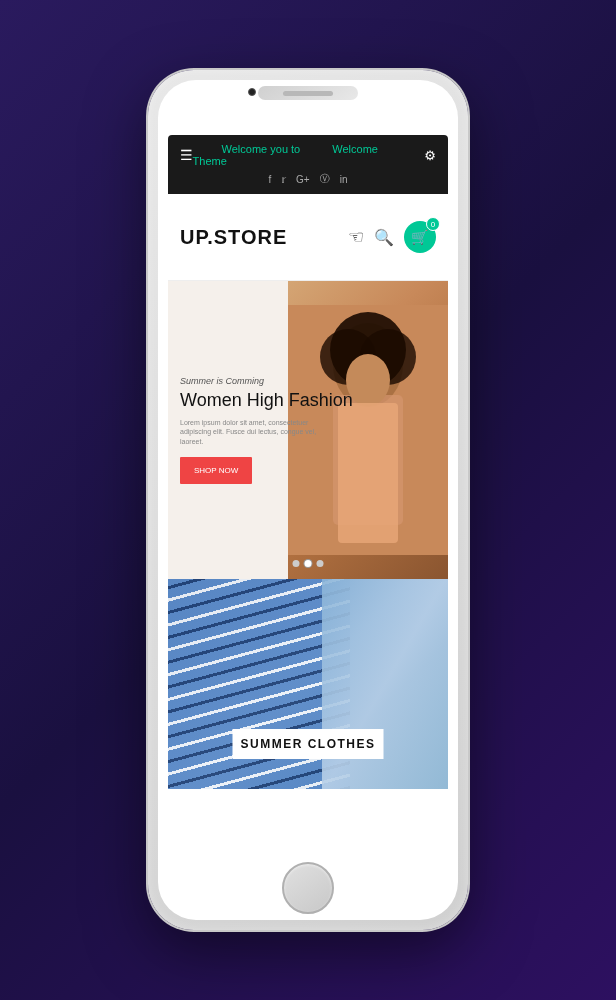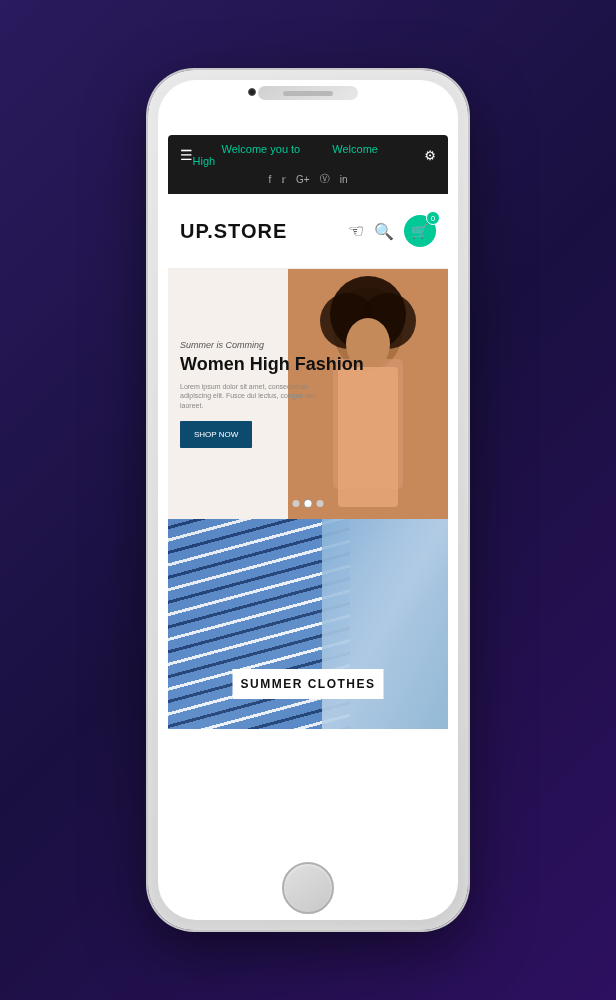--- a/index.html
+++ b/index.html
@@ -146,21 +146,21 @@
 
     .social-icon {
       color: #aaa;
       font-size: 10px;
       cursor: pointer;
     }
 
     
     .navbar {
       background: #fff;
-      padding: 21px 12px;
+      padding: 27px 12px;
       display: flex;
       align-items: center;
       justify-content: space-between;
       border-bottom: 1px solid #eee;
     }
 
     .logo-text {
       font-size: 20px;
       font-weight: 700;
       color: #111;
@@ -218,21 +218,21 @@
       border-radius: 50%;
       display: flex;
       align-items: center;
       justify-content: center;
       border: 1.5px solid #fff;
     }
 
     
     .hero {
       position: relative;
-      height: 250px;
+      height: 298px;
       overflow: hidden;
       background: #f5f0eb;
     }
 
     .hero-image {
       position: absolute;
       right: 0;
       top: 0;
       width: 160px;
       height: 100%;
@@ -259,36 +259,36 @@
 
     .hero-subtitle {
       font-size: 9px;
       color: #555;
       font-style: italic;
       margin-bottom: 4px;
     }
 
     .hero-title {
       font-size: 18px;
-      font-weight: 700;
+      font-weight: 400;
       color: #111;
       line-height: 1.2;
       margin-bottom: 6px;
     }
 
     .hero-desc {
       font-size: 7px;
       color: #888;
       line-height: 1.4;
       max-width: 140px;
       margin-bottom: 10px;
     }
 
     .hero-btn {
-      background: #0c4a6e;
+      background: #ef4444;
       color: #fff;
       padding: 9px 14px;
       font-size: 8px;
       border: none;
       cursor: pointer;
       border-radius: 1px;
     }
 
     .hero-dots {
       position: absolute;
@@ -381,21 +381,21 @@
   <div class="phone-top-bar">
     <div class="phone-speaker"></div>
   </div>
   <div class="phone-inner">
     <div class="phone-screen">
 
       <div class="topbar">
         <div class="topbar-main">
           <span class="hamburger-icon">☰</span>
           <span class="topbar-title">
-            <span>Welcome you to </span><span style="color:#00c896">Welcome</span><span> High</span>
+            <span>Welcome you to </span><span style="color:#00c896">Welcome</span><span> Theme</span>
           </span>
           <span class="gear-icon">⚙</span>
         </div>
         <div class="topbar-social">
           <span class="social-icon">f</span>
           <span class="social-icon">𝕣</span>
           <span class="social-icon">G+</span>
           <span class="social-icon">Ⓥ</span>
           <span class="social-icon">in</span>
         </div>

